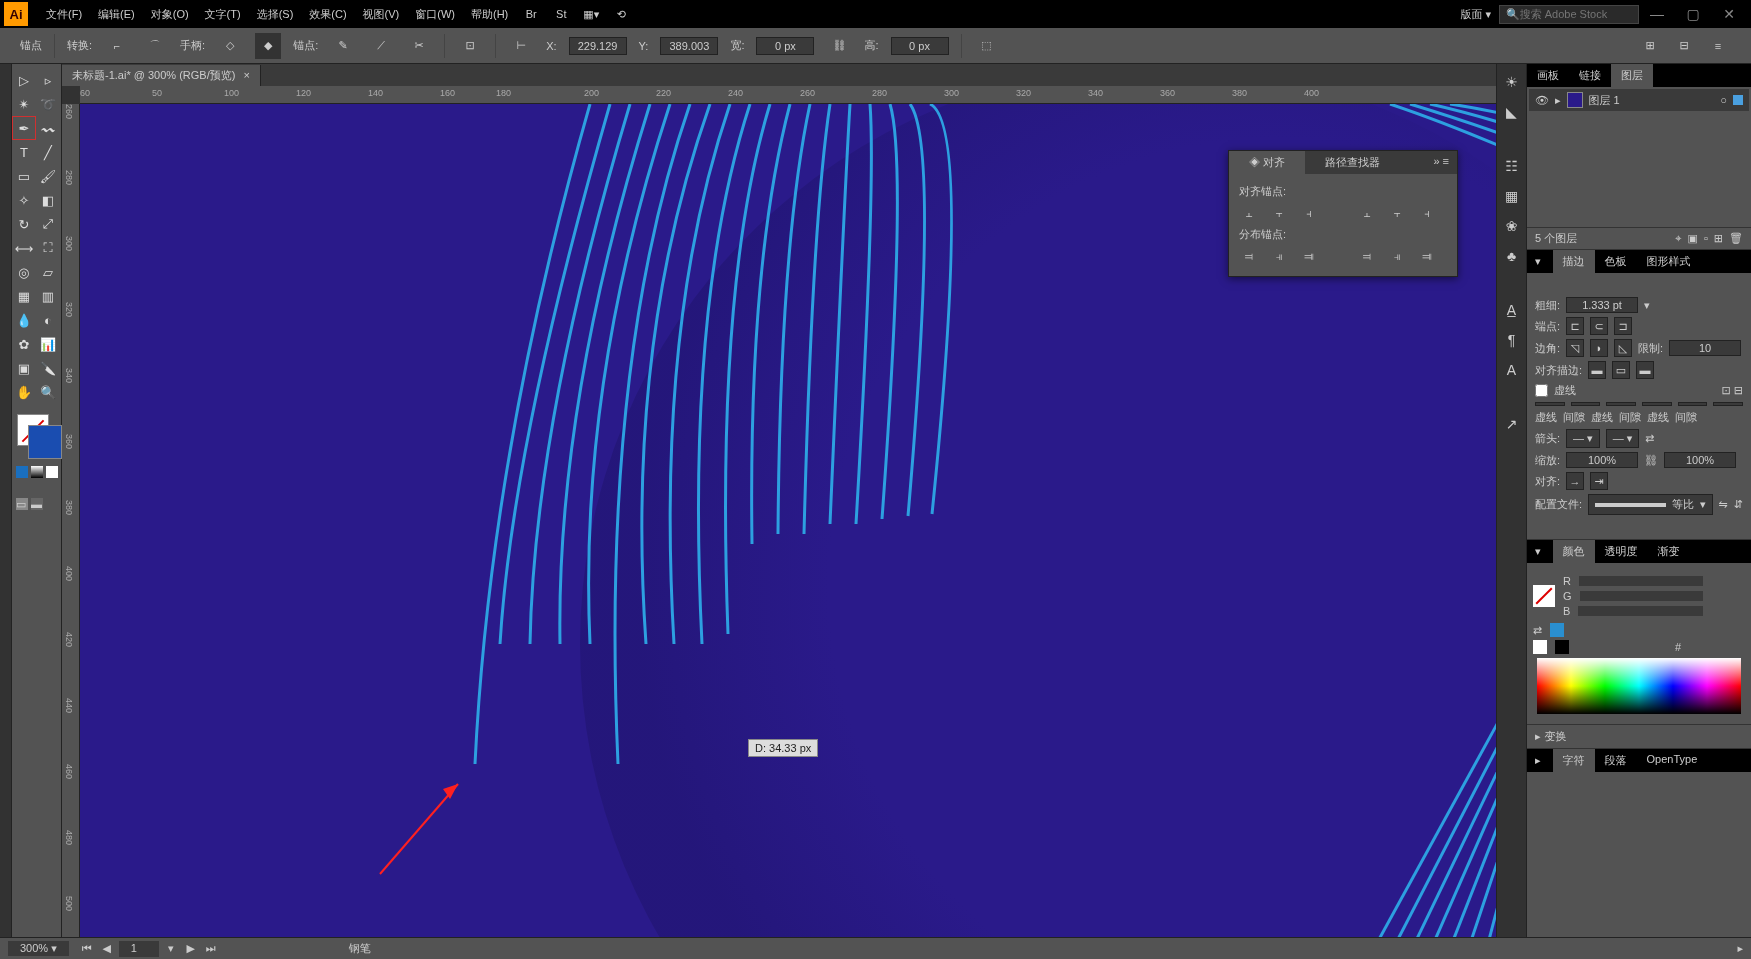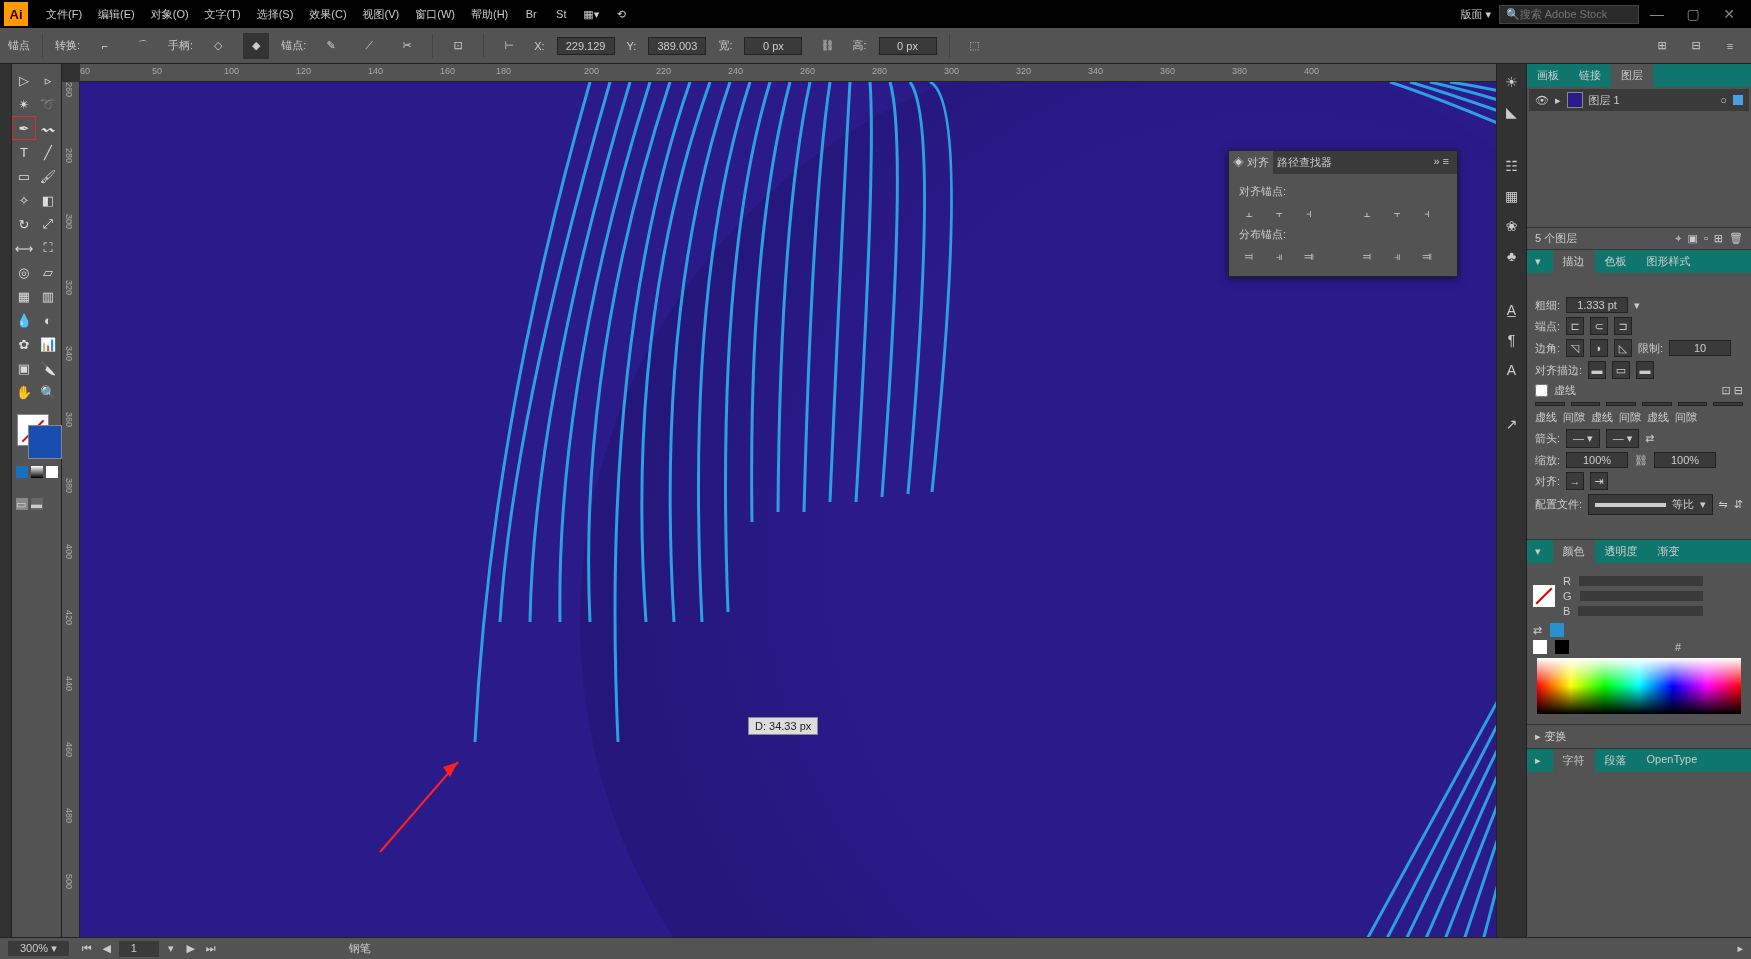--- a/index.html
+++ b/index.html
@@ -5,21 +5,21 @@
 * { margin: 0; padding: 0; box-sizing: border-box; font-family: "Microsoft YaHei", sans-serif; font-size: 11px; color: #ccc; }
 body { background: #323232; overflow: hidden; width: 1751px; height: 959px; }
 .menubar { background: #000000; height: 28px; display: flex; align-items: center; padding: 0 4px; }
 .menubar .logo { width: 24px; height: 24px; background: #ff9a00; color: #330000; font-weight: bold; display: flex; align-items: center; justify-content: center; margin-right: 10px; font-size: 13px; }
 .menubar .m-item { padding: 0 8px; cursor: pointer; }
 .menubar .spacer { flex: 1; }
 .menubar .icon-btn { width: 24px; height: 24px; display: flex; align-items: center; justify-content: center; margin: 0 3px; cursor: pointer; }
 .menubar .search { display: flex; align-items: center; background: #2a2a2a; border: 1px solid #444; padding: 2px 6px; width: 140px; }
 .menubar .search input { background: transparent; border: none; color: #888; width: 100%; outline: none; }
 .menubar .winctl { width: 36px; height: 20px; display: flex; align-items: center; justify-content: center; color: #888; font-size: 14px; }
-.controlbar { background: #535353; height: 36px; border-bottom: 1px solid #222; display: flex; align-items: center; padding: 0 8px; gap: 12px; }
+.controlbar { background: #535353; height: 36px; border-bottom: 1px solid #222; display: flex; align-items: center; padding: 0 20px; gap: 12px; }
 .controlbar .sep { width: 1px; height: 24px; background: #444; }
 .controlbar .lbl { color: #ccc; }
 .controlbar .btn { width: 26px; height: 26px; display:flex; align-items:center; justify-content:center; background: #535353; cursor:pointer; }
 .controlbar .btn.active { background: #333; }
 .controlbar .numbox { background: #3a3a3a; border: 1px solid #222; padding: 2px 4px; min-width: 58px; text-align: center; }
 .controlbar .right { margin-left: auto; display:flex; gap:8px; }
 .main { display: flex; height: calc(100% - 28px - 36px - 22px); }
 .tool-rail { width: 12px; background: #323232; border-right: 1px solid #222; }
 .toolbox { width: 50px; background: #535353; border-right: 1px solid #222; display: flex; flex-wrap: wrap; align-content: flex-start; padding-top: 4px; }
 .toolbox .tool { width: 24px; height: 24px; display: flex; align-items: center; justify-content: center; cursor: pointer; color: #ddd; font-size: 13px; }
@@ -36,45 +36,45 @@
 .ruler-h { height: 18px; background: #535353; border-bottom: 1px solid #222; margin-left: 18px; position: relative; overflow: hidden; }
 .ruler-h .tick { position: absolute; font-size: 9px; color: #aaa; top: 2px; }
 .ruler-v { width: 18px; background: #535353; border-right: 1px solid #222; position: relative; overflow: hidden; }
 .ruler-v .tick { position: absolute; font-size: 9px; color: #aaa; left: 2px; writing-mode: vertical-lr; }
 .canvas-wrap { flex: 1; display: flex; }
 .canvas { flex: 1; background: #2a1a8a; position: relative; overflow: hidden; }
 .canvas .tooltip { position: absolute; left: 668px; top: 635px; background: #ddd; color: #222; padding: 2px 6px; font-size: 11px; border: 1px solid #888; }
 .right-rail { width: 30px; background: #323232; display: flex; flex-direction: column; align-items: center; gap: 10px; padding-top: 8px; border-left: 1px solid #222; }
 .right-rail .ri { width: 20px; height: 20px; color: #ccc; display:flex; align-items:center; justify-content:center; cursor:pointer; font-size:14px; }
 .panels { width: 225px; background: #535353; border-left: 1px solid #222; display: flex; flex-direction: column; }
-.panel-tabs { display: flex; background: #0f766e; }
+.panel-tabs { display: flex; background: #000000; }
 .panel-tab { padding: 4px 10px; cursor: pointer; }
 .panel-tab.active { background: #535353; }
 .layer-row { display: flex; align-items: center; padding: 3px 6px; gap: 6px; background: #3a3a3a; margin: 2px; }
 .layer-row .eye { width: 14px; }
 .layer-row .thumb { width: 16px; height: 16px; background: #2a1a8a; border: 1px solid #888; }
 .layer-footer { padding: 3px 8px; border-top: 1px solid #333; display:flex; align-items:center; justify-content:space-between; }
 .layer-footer .icons { display:flex; gap:6px; }
 .panel-block { border-top: 1px solid #333; }
 .panel-block .hdr { display: flex; align-items: center; padding: 4px 8px; }
 .panel-block .hdr .exp { margin-right: 4px; }
 .stroke-body { padding: 20px 8px; }
 .stroke-body .row { display: flex; align-items: center; gap: 6px; margin: 4px 0; }
-.stroke-body .nin { background: #3a3a3a; border: 1px solid #222; padding: 1px 4px; width: 62px; text-align: center; }
+.stroke-body .nin { background: #3a3a3a; border: 1px solid #222; padding: 1px 4px; width: 72px; text-align: center; }
 .stroke-body .bt { width: 18px; height: 18px; background: #3a3a3a; display:flex; align-items:center; justify-content:center; border: 1px solid #222; }
 .stroke-body .combo { background: #3a3a3a; border: 1px solid #222; padding: 2px 6px; display:flex; align-items:center; gap:6px; }
 .color-body { padding: 6px; }
 .color-body .crow { display: flex; align-items: center; gap: 8px; margin: 3px 0; }
 .color-body .slider { flex:1; height:10px; background: #3a3a3a; }
 .color-body .swbig { width:22px; height:22px; background:#fff; position:relative; }
 .color-body .swbig::after { content:""; position:absolute; width:100%; height:2px; background:#d00; top:10px; transform:rotate(-45deg); }
 .spectrum { height: 56px; margin: 4px; background: linear-gradient(to bottom, #fff 0%, transparent 50%, #000 100%), linear-gradient(to right, red, yellow, lime, cyan, blue, magenta, red); }
 .align-panel { position: absolute; left: 1228px; top: 150px; width: 230px; background: #535353; border: 1px solid #222; box-shadow: 0 2px 8px rgba(0,0,0,0.5); }
 .align-panel .at { display: flex; background: #3a3a3a; }
-.align-panel .at .t { padding: 4px 4px; }
+.align-panel .at .t { padding: 4px 20px; }
 .align-panel .at .t.a { background: #535353; }
 .align-panel .body { padding: 6px 10px; }
 .align-panel .albl { margin: 4px 0; }
 .align-panel .arow { display: flex; gap: 10px; margin: 4px 0; }
 .align-panel .ab { width: 20px; height: 20px; display:flex; align-items:center; justify-content:center; cursor:pointer; }
 .statusbar { height: 22px; background: #535353; border-top: 1px solid #222; display: flex; align-items: center; padding: 0 8px; gap: 10px; }
 .statusbar .zoom { background: #3a3a3a; padding: 1px 12px; }
 .statusbar .nav { display:flex; gap:4px; }
 .statusbar .nav .nb { width:16px; height:16px; display:flex; align-items:center; justify-content:center; cursor:pointer; }
 svg.lines { position:absolute; top:0; left:0; width:100%; height:100%; }
@@ -181,20 +181,26 @@
       <div class="ms" style="background:linear-gradient(#fff,#000)"></div>
       <div class="ms" style="background:#fff;position:relative"></div>
     </div>
     <div class="mini-row">
       <div class="ms" style="background:#888">▭</div>
       <div class="ms" style="background:#666">▬</div>
     </div>
   </div>
 
   <div class="doc-area">
+    <div class="tabbar">
+      <div class="tab">
+        <span>未标题-1.ai* @ 300% (RGB/预览)</span>
+        <span class="close">×</span>
+      </div>
+    </div>
     <div class="ruler-h">
       <span class="tick" style="left:0px">60</span>
       <span class="tick" style="left:72px">50</span>
       <span class="tick" style="left:144px">100</span>
       <span class="tick" style="left:216px">120</span>
       <span class="tick" style="left:288px">140</span>
       <span class="tick" style="left:360px">160</span>
       <span class="tick" style="left:416px">180</span>
       <span class="tick" style="left:504px">200</span>
       <span class="tick" style="left:576px">220</span>

